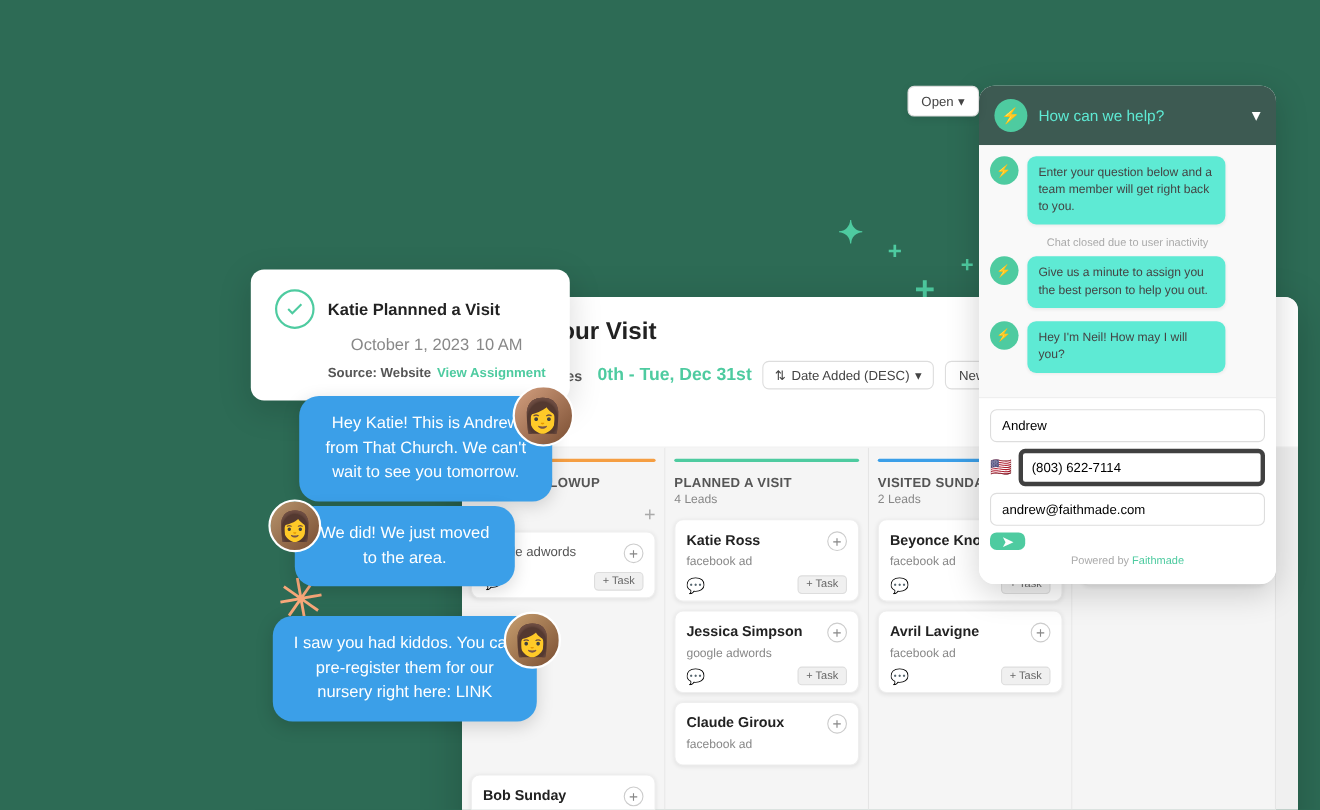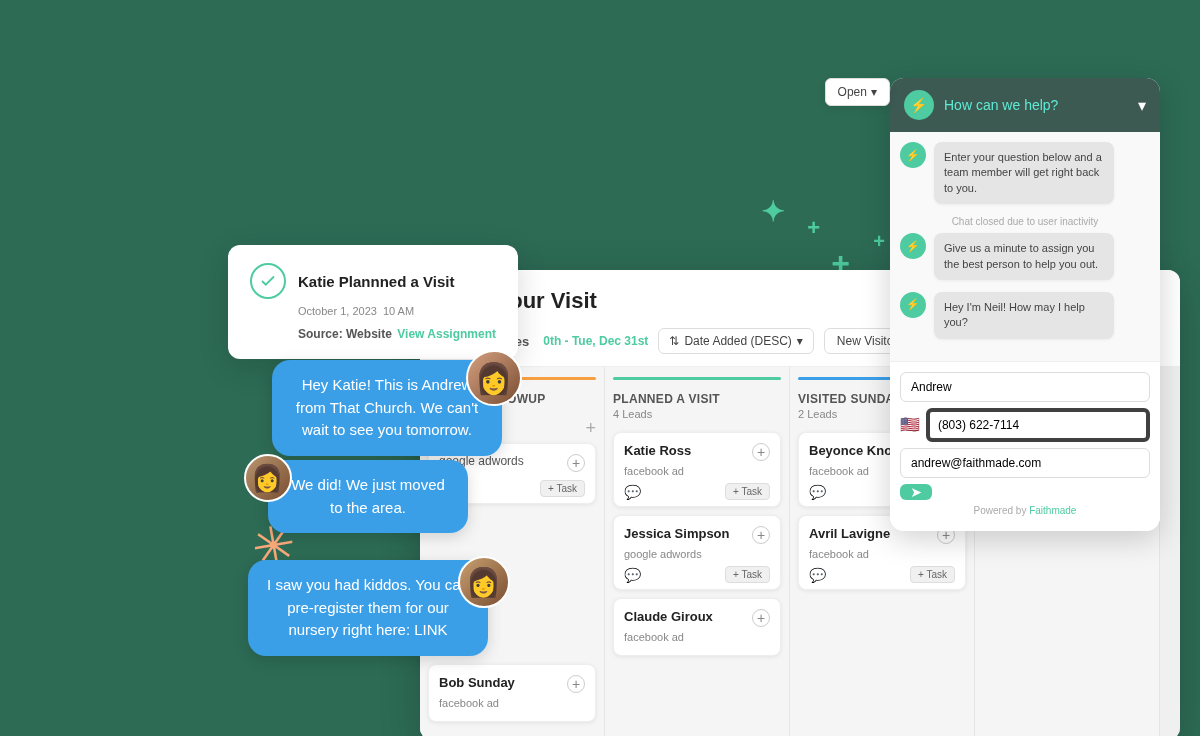--- a/index.html
+++ b/index.html
@@ -61,27 +61,28 @@
       width: 18px;
       height: 18px;
     }
     .notification-title {
       font-size: 15px;
       font-weight: 600;
       color: #222;
       text-align: right;
     }
     .notification-meta {
-      font-size: 11px;
+      font-size: 15px;
       color: #888;
       margin-left: 48px;
       margin-bottom: 10px;
       display: flex;
       align-items: center;
       gap: 6px;
+      justify-content: center;
     }
     .notification-footer {
       display: flex;
       justify-content: space-between;
       align-items: center;
       margin-left: 48px;
     }
     .source-label {
       font-size: 12px;
       font-weight: 600;
@@ -149,21 +150,21 @@
       gap: 10px;
       flex-wrap: wrap;
     }
     .tab-label {
       font-size: 13px;
       font-weight: 600;
       color: #555;
       margin-right: 4px;
     }
     .date-filter {
-      font-size: 12px;
+      font-size: 16px;
       color: #4ecba0;
       font-weight: 600;
     }
     .filter-btn {
       display: flex;
       align-items: center;
       gap: 5px;
       background: white;
       border: 1px solid #ddd;
       border-radius: 6px;
@@ -373,21 +374,21 @@
       border-radius: 50%;
       background: #4ecba0;
       flex-shrink: 0;
       display: flex;
       align-items: center;
       justify-content: center;
       color: white;
       font-size: 11px;
     }
     .msg-bubble {
-      background: #e5e5e5;
+      background: #5eead4;
       border-radius: 8px;
       padding: 8px 10px;
       font-size: 11px;
       color: #444;
       line-height: 1.4;
       box-shadow: 0 1px 3px rgba(0,0,0,0.06);
       max-width: 180px;
     }
     .chat-status-line {
       text-align: center;
@@ -690,21 +691,21 @@
 
     <div class="chat-status-line">Chat closed due to user inactivity</div>
 
     <div class="chat-msg">
       <div class="msg-avatar">⚡</div>
       <div class="msg-bubble">Give us a minute to assign you the best person to help you out.</div>
     </div>
 
     <div class="chat-msg">
       <div class="msg-avatar">⚡</div>
-      <div class="msg-bubble">Hey I'm Neil! How may I help you?</div>
+      <div class="msg-bubble">Hey I'm Neil! How may I will you?</div>
     </div>
   </div>
 
   <div class="chat-form">
     <input class="chat-input-field" type="text" value="Andrew" style="">
     <div class="phone-row">
       <span class="flag-icon">🇺🇸</span>
       <input class="phone-input" type="text" value="(803) 622-7114" style="">
     </div>
     <input class="chat-input-field" type="text" value="andrew@faithmade.com" style="">

